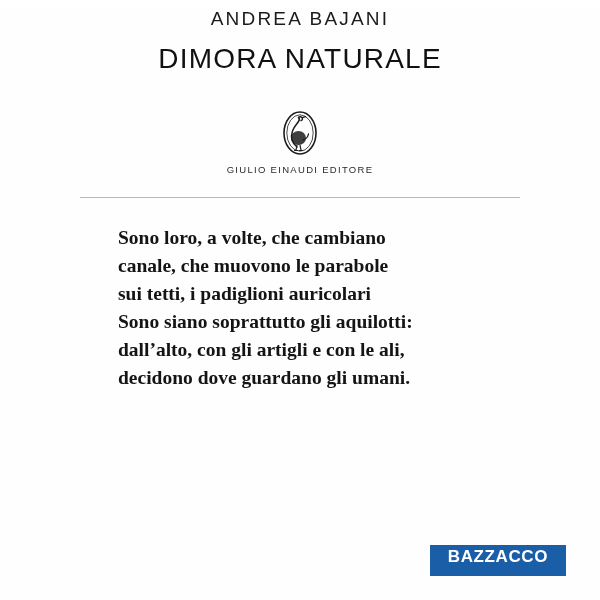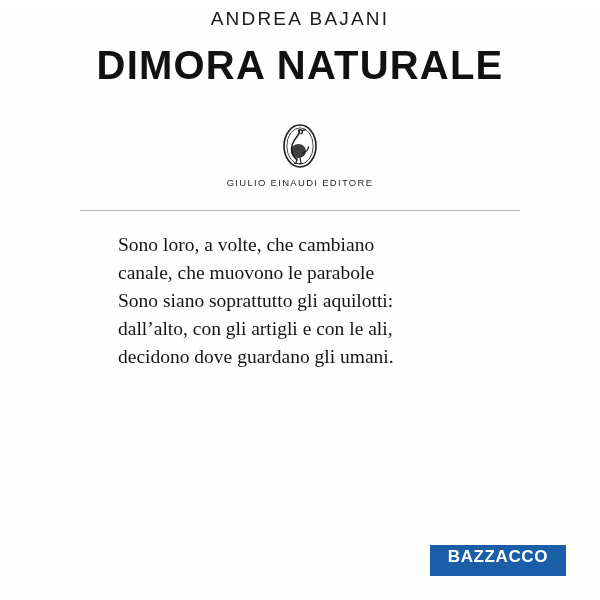--- a/index.html
+++ b/index.html
@@ -25,22 +25,22 @@
     font-family: "Liberation Sans", sans-serif;
     font-size: 19px;
     letter-spacing: 2.2px;
     color: #1b1b1b;
     margin-top: 8px;
     font-weight: 400;
   }
   .title {
     text-align: center;
     font-family: "Liberation Sans", sans-serif;
-    font-size: 40px;
-    font-weight: bold;
+    font-size: 28px;
+    font-weight: normal;
     letter-spacing: 1.2px;
     color: #111111;
     margin-top: 13px;
   }
   .logo-wrap {
     margin-top: 32px;
     display: flex;
     flex-direction: column;
     align-items: center;
   }
@@ -58,27 +58,28 @@
     text-align: center;
   }
   .rule {
     width: 440px;
     height: 1px;
     background: #b9b9b9;
     margin: 22px auto 0 auto;
   }
   .blurb {
     width: 420px;
-    margin: 20px auto 0 auto;
+    margin: 26px auto 0 auto;
     padding-left: 28px;
     box-sizing: border-box;
     font-family: "Liberation Serif", serif;
     font-size: 19.5px;
     line-height: 1.44;
     color: #141414;
+    font-weight: bold;
   }
   .blurb-line {
     white-space: pre;
   }
   .imprint {
     position: absolute;
     right: 34px;
     bottom: 32px;
     background: #1a5ea8;
     color: #ffffff;
@@ -113,20 +114,21 @@
       </svg>
     </span>
     <div class="publisher">GIULIO EINAUDI EDITORE</div>
   </div>
 
   <div class="rule"></div>
 
   <div class="blurb">
     <div class="blurb-line">Sono loro, a volte, che cambiano</div>
     <div class="blurb-line">canale, che muovono le parabole</div>
+    <div class="blurb-line">sui tetti, i padiglioni auricolari</div>
     <div class="blurb-line">Sono siano soprattutto gli aquilotti:</div>
     <div class="blurb-line">dall’alto, con gli artigli e con le ali,</div>
     <div class="blurb-line">decidono dove guardano gli umani.</div>
   </div>
 
   <div class="imprint" style="background: rgb(26, 94, 168);">BAZZACCO</div>
 
 </div>
 
 </body></html>

